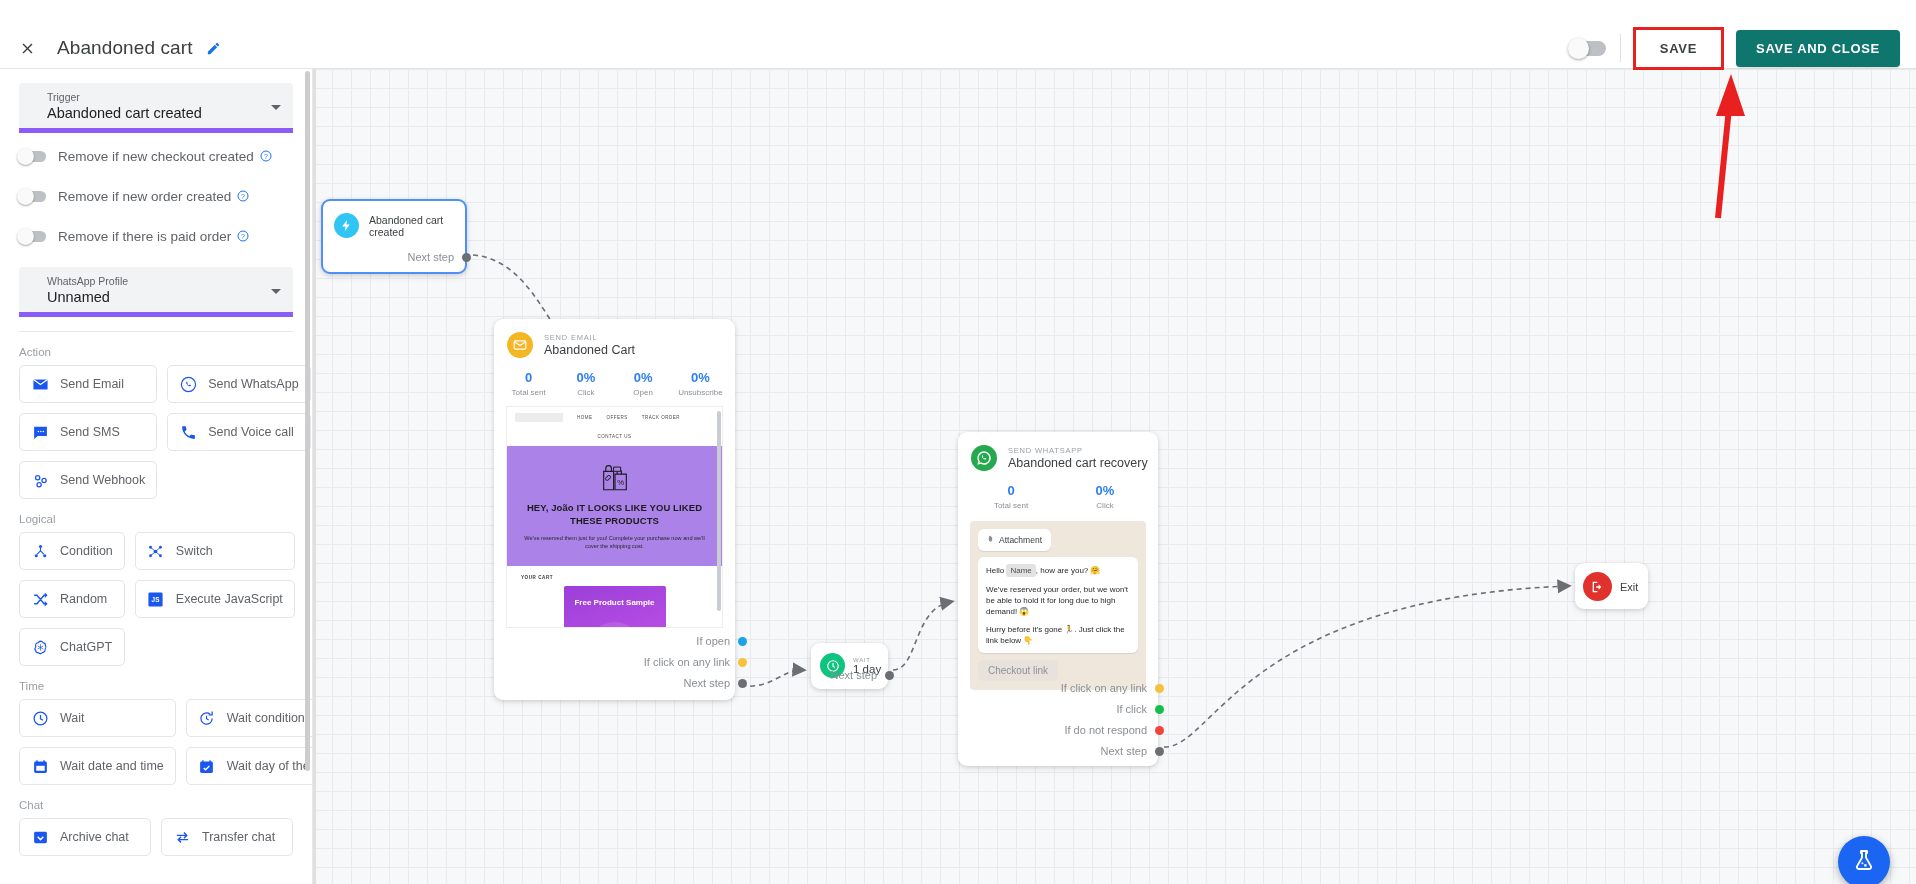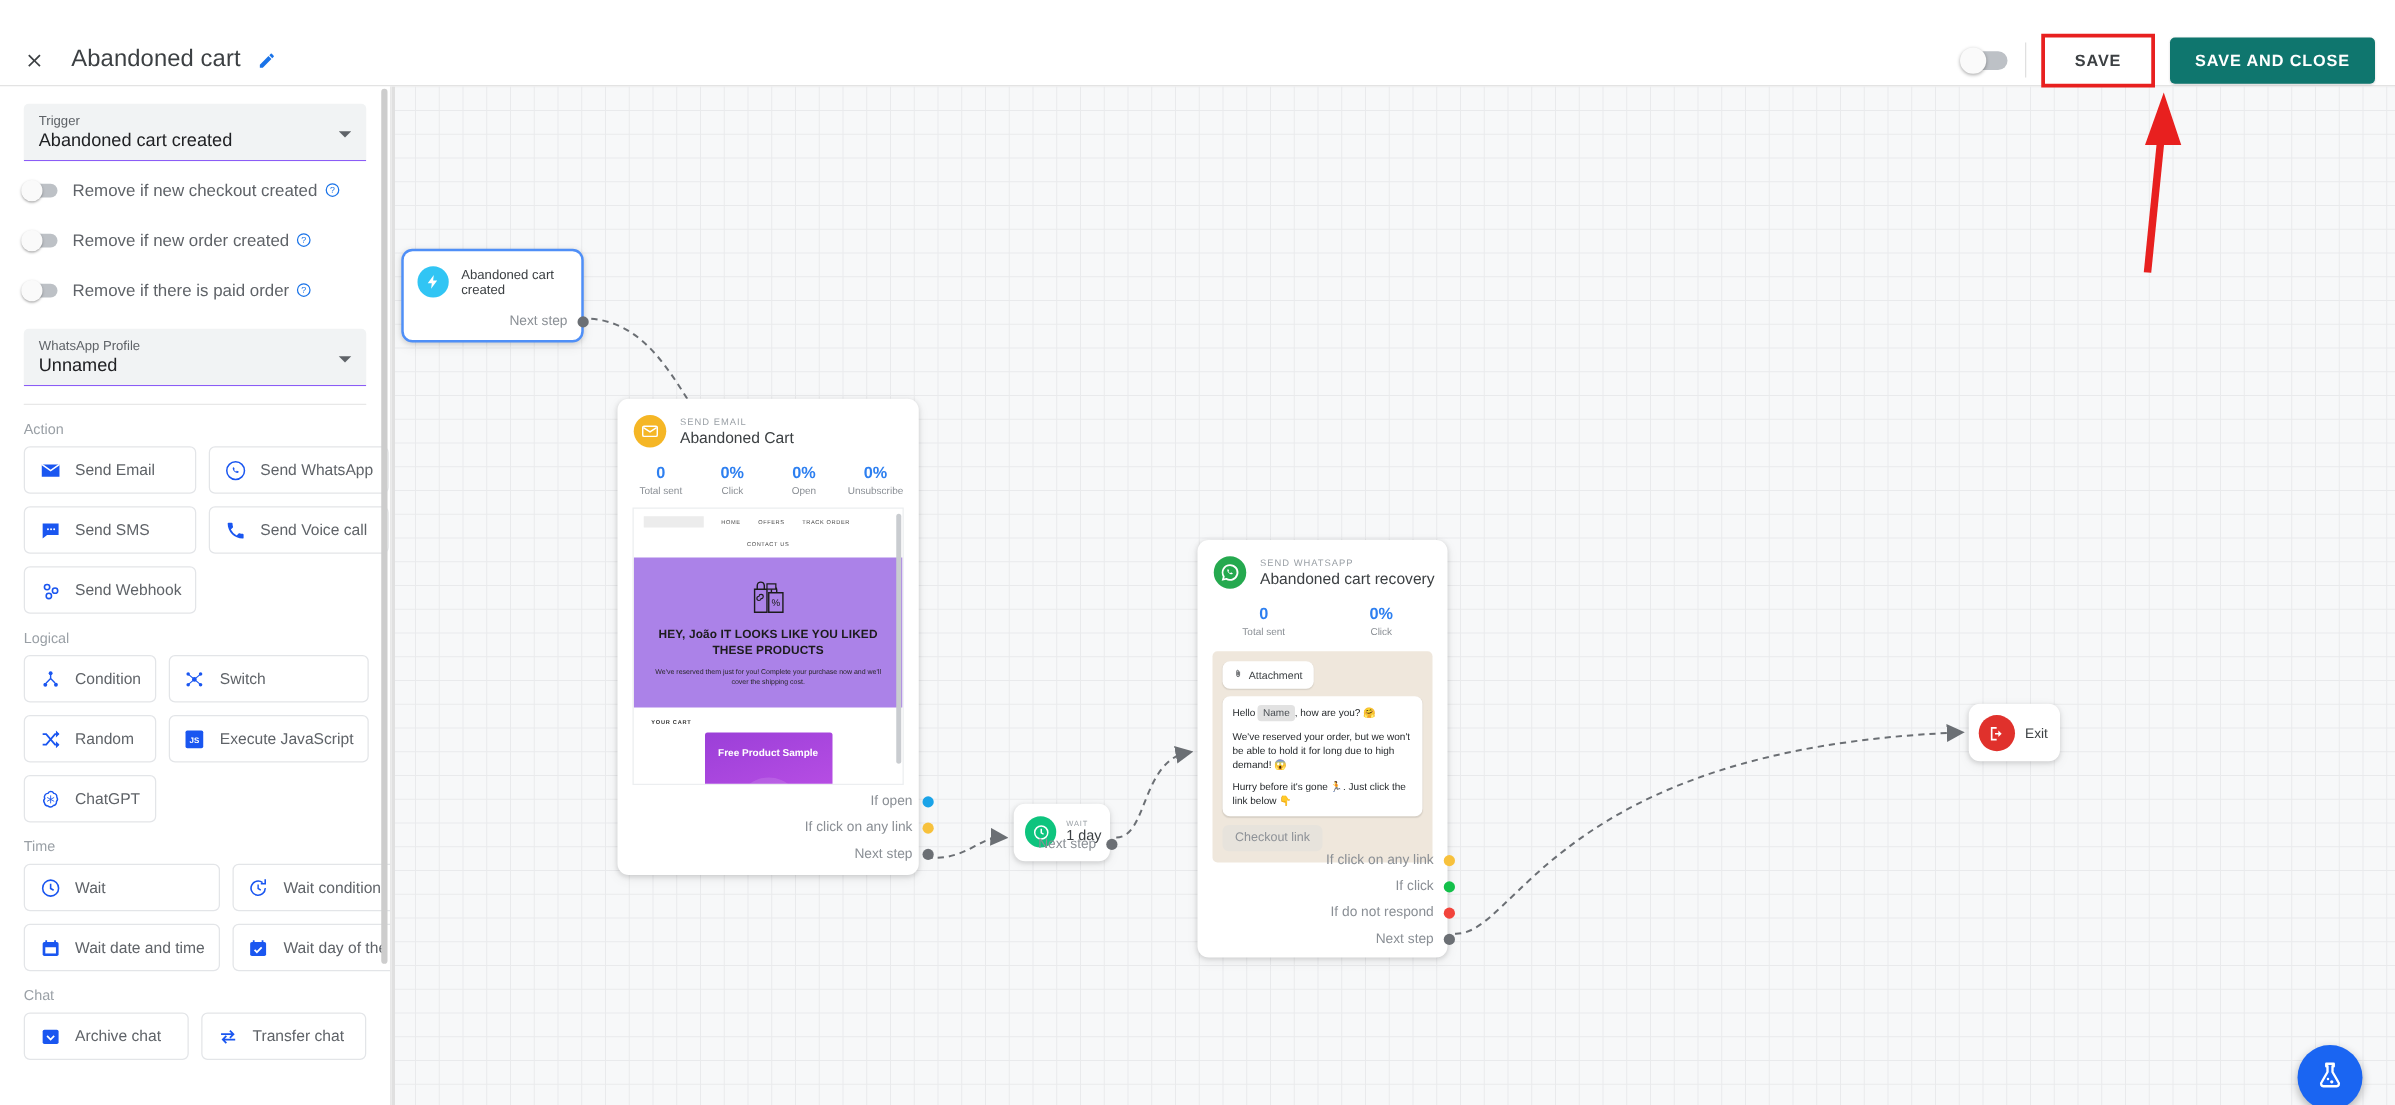--- a/index.html
+++ b/index.html
@@ -55,21 +55,21 @@
 
   
   .sidebar {
     position: absolute; top: 41px; left: 0; width: 313px; height: 843px;
     background: #fff; overflow: hidden; z-index: 30;
     border-right: 1px solid #e8e8e8;
   }
   .sidebar-inner { padding: 0 19px; }
   .select-field {
     position: relative; background: #f1f3f4; border-radius: 4px 4px 0 0;
-    border-bottom: 1px solid #8b5cf6; padding: 8px 12px 7px 12px; margin-top: 14px;
+    border-bottom: 5px solid #8b5cf6; padding: 8px 12px 7px 28px; margin-top: 14px;
     cursor: pointer;
   }
   .select-label { font-size: 10.5px; color: #5f6368; margin-bottom: 2px; }
   .select-value { font-size: 14.5px; color: #202124; }
   .caret {
     position: absolute; right: 12px; top: 22px;
     width: 0; height: 0; border-left: 5px solid transparent;
     border-right: 5px solid transparent; border-top: 5px solid #5f6368;
   }
   .switch-row {

